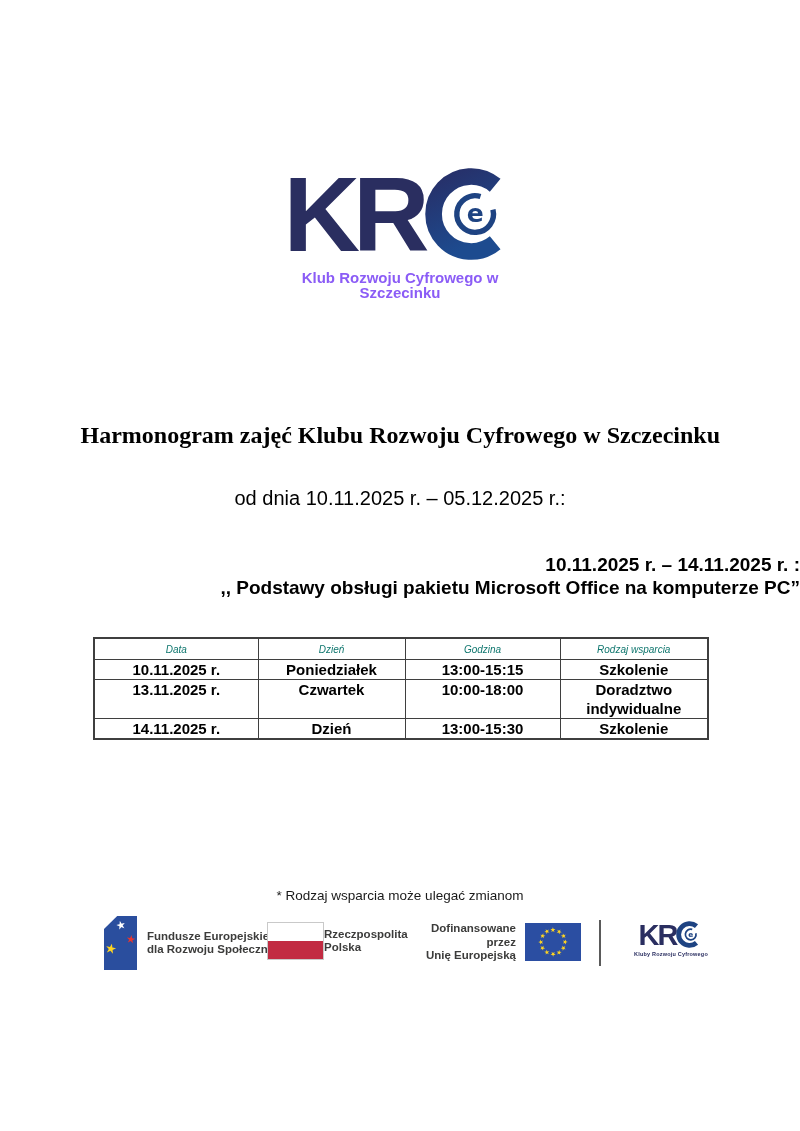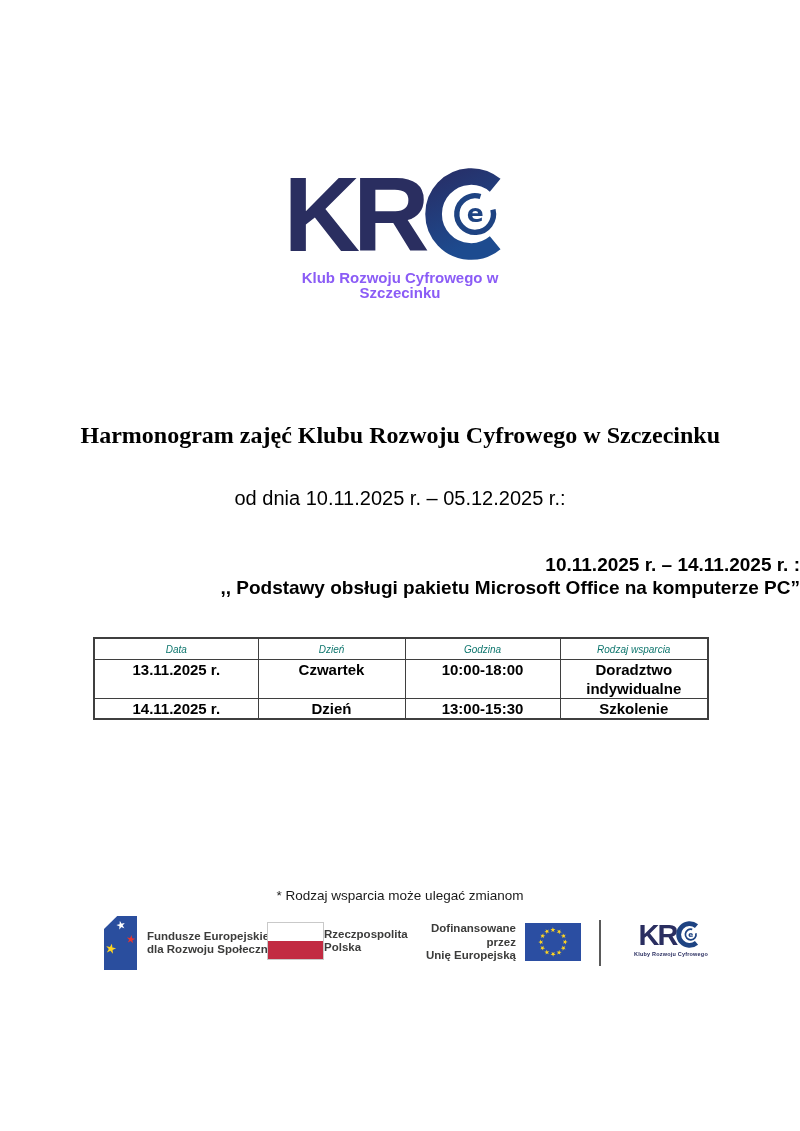--- a/index.html
+++ b/index.html
@@ -128,20 +128,26 @@
     <thead>
       <tr>
         <th>Data</th>
         <th>Dzień</th>
         <th>Godzina</th>
         <th>Rodzaj wsparcia</th>
       </tr>
     </thead>
     <tbody>
       <tr>
+        <td>10.11.2025 r.</td>
+        <td>Poniedziałek</td>
+        <td>13:00-15:15</td>
+        <td>Szkolenie</td>
+      </tr>
+      <tr>
         <td style="vertical-align:top">13.11.2025 r.</td>
         <td style="vertical-align:top">Czwartek</td>
         <td style="vertical-align:top">10:00-18:00</td>
         <td class="wrap">Doradztwo indywidualne</td>
       </tr>
       <tr>
         <td>14.11.2025 r.</td>
         <td>Dzień</td>
         <td>13:00-15:30</td>
         <td>Szkolenie</td>

